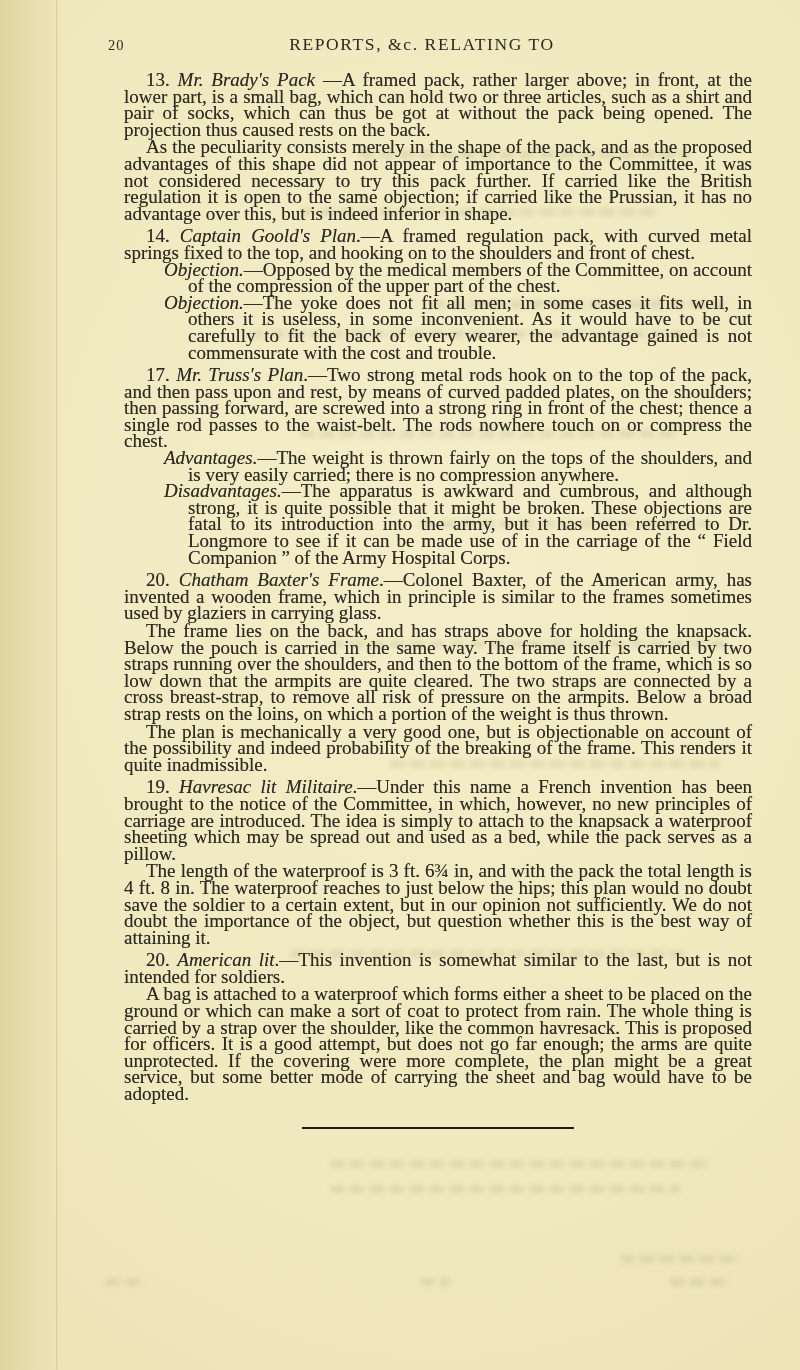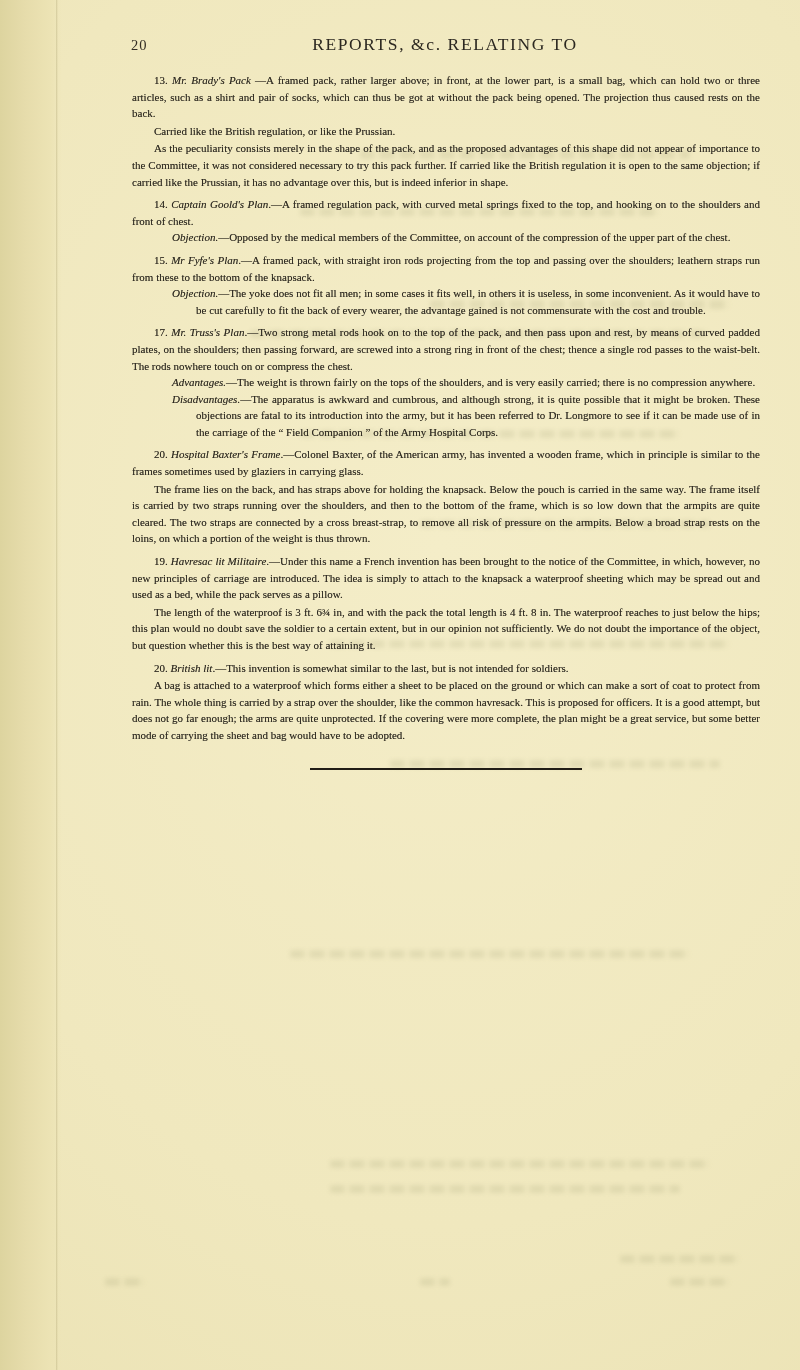--- a/index.html
+++ b/index.html
@@ -22,36 +22,36 @@
     background: linear-gradient(to right,
       #ddd49f 0%, #e6dcab 40%, #ece3b4 80%, rgba(236,227,180,0) 100%);
     pointer-events: none;
   }
   .edge-crease {
     position: absolute; left: 56px; top: 0; bottom: 0; width: 2px;
     background: linear-gradient(to right, rgba(160,150,100,0.35), rgba(160,150,100,0));
     pointer-events: none;
   }
   .header-row {
-    position: absolute; top: 34px; left: 131px; width: 628px; height: 24px;
+    position: absolute; top: 34px; left: 108px; width: 628px; height: 24px;
   }
   .page-number {
     position: absolute; left: 0; top: 3px;
     font-size: 14.5px; letter-spacing: 1px; color: #322d24;
   }
   .running-title {
     position: absolute; left: 0; right: 0; top: 0;
     text-align: center;
     font-size: 17.5px; letter-spacing: 1.6px;
     color: #2c2820;
     white-space: nowrap;
   }
   .text-block {
-    position: absolute; top: 72px; left: 132px; width: 628px;
-    font-size: 11px; line-height: 16.6px;
+    position: absolute; top: 72px; left: 124px; width: 628px;
+    font-size: 19px; line-height: 16.6px;
     text-align: justify;
     color: #2e2a21;
     text-shadow: 0 0 0.5px rgba(46,42,33,0.55);
   }
   .para { margin: 0; padding: 0; }
   .para.numbered { text-indent: 22px; margin-top: 6px; }
   .para.plain    { text-indent: 22px; margin-top: 1px; }
   .para.labeled  { margin-left: 64px; text-indent: -24px; }
   .para:first-child { margin-top: 0; }
   .para-number { font-style: normal; }
@@ -99,30 +99,29 @@
   <div class="smudge" style="left:670px; top:1278px; width:60px; height:8px;"></div>
 
   <div class="header-row">
     <span class="page-number">20</span>
     <span class="running-title">REPORTS, &amp;c. RELATING TO</span>
   </div>
 
   <main class="text-block">
 
     <p class="para numbered"><span class="para-number">13. </span><span class="para-title" style="font-style: italic;">Mr. Brady's Pack</span><span class="para-sep"> —</span>A framed pack, rather larger above; in front, at the lower part, is a small bag, which can hold two or three articles, such as a shirt and pair of socks, which can thus be got at without the pack being opened.  The projection thus caused rests on the back.</p>
-      <p class="para plain">Carried like the British regulation, or like the Prussian.</p>
       <p class="para plain">As the peculiarity consists merely in the shape of the pack, and as the proposed advantages of this shape did not appear of importance to the Committee, it was not considered necessary to try this pack further.  If carried like the British regulation it is open to the same objection; if carried like the Prussian, it has no advantage over this, but is indeed inferior in shape.</p>
       <p class="para numbered"><span class="para-number">14. </span><span class="para-title" style="font-style: italic;">Captain Goold's Plan</span><span class="para-sep">.—</span>A framed regulation pack, with curved metal springs fixed to the top, and hooking on to the shoulders and front of chest.</p>
       <p class="para labeled"><span class="para-label" style="font-style: italic;">Objection.</span><span class="para-sep">—</span>Opposed by the medical members of the Committee, on account of the compression of the upper part of the chest.</p>
-      <p class="para numbered"><span class="para-number">15. </span><span class="para-title" style="font-style: italic;">Mr Fyfe's Plan</span><span class="para-sep">.—</span>A framed pack, with straight iron rods projecting from the top and passing over the shoulders; leathern straps run from these to the bottom of the knapsack.</p>
       <p class="para labeled"><span class="para-label" style="font-style: italic;">Objection.</span><span class="para-sep">—</span>The yoke does not fit all men; in some cases it fits well, in others it is useless, in some inconvenient.  As it would have to be cut carefully to fit the back of every wearer, the advantage gained is not commensurate with the cost and trouble.</p>
       <p class="para numbered"><span class="para-number">17. </span><span class="para-title" style="font-style: italic;">Mr. Truss's Plan</span><span class="para-sep">.—</span>Two strong metal rods hook on to the top of the pack, and then pass upon and rest, by means of curved padded plates, on the shoulders; then passing forward, are screwed into a strong ring in front of the chest; thence a single rod passes to the waist-belt.  The rods nowhere touch on or compress the chest.</p>
       <p class="para labeled"><span class="para-label" style="font-style: italic;">Advantages.</span><span class="para-sep">—</span>The weight is thrown fairly on the tops of the shoulders, and is very easily carried; there is no compression anywhere.</p>
       <p class="para labeled"><span class="para-label" style="font-style: italic;">Disadvantages.</span><span class="para-sep">—</span>The apparatus is awkward and cumbrous, and although strong, it is quite possible that it might be broken.  These objections are fatal to its introduction into the army, but it has been referred to Dr. Longmore to see if it can be made use of in the carriage of the “ Field Companion ” of the Army Hospital Corps.</p>
-      <p class="para numbered"><span class="para-number">20. </span><span class="para-title" style="font-style: italic;">Hospital Baxter's Frame</span><span class="para-sep">.—</span>Colonel Baxter, of the American army, has invented a wooden frame, which in principle is similar to the frames sometimes used by glaziers in carrying glass.</p>
+      <p class="para numbered"><span class="para-number">20. </span><span class="para-title" style="font-style: italic;">Chatham Baxter's Frame</span><span class="para-sep">.—</span>Colonel Baxter, of the American army, has invented a wooden frame, which in principle is similar to the frames sometimes used by glaziers in carrying glass.</p>
       <p class="para plain">The frame lies on the back, and has straps above for holding the knapsack.  Below the pouch is carried in the same way.  The frame itself is carried by two straps running over the shoulders, and then to the bottom of the frame, which is so low down that the armpits are quite cleared.  The two straps are connected by a cross breast-strap, to remove all risk of pressure on the armpits.  Below a broad strap rests on the loins, on which a portion of the weight is thus thrown.</p>
+      <p class="para plain">The plan is mechanically a very good one, but is objectionable on account of the possibility and indeed probability of the breaking of the frame.  This renders it quite inadmissible.</p>
       <p class="para numbered"><span class="para-number">19. </span><span class="para-title" style="font-style: italic;">Havresac lit Militaire</span><span class="para-sep">.—</span>Under this name a French invention has been brought to the notice of the Committee, in which, however, no new principles of carriage are introduced. The idea is simply to attach to the knapsack a waterproof sheeting which may be spread out and used as a bed, while the pack serves as a pillow.</p>
       <p class="para plain">The length of the waterproof is 3 ft. 6¾ in, and with the pack the total length is 4 ft. 8 in. The waterproof reaches to just below the hips; this plan would no doubt save the soldier to a certain extent, but in our opinion not sufficiently.  We do not doubt the importance of the object, but question whether this is the best way of attaining it.</p>
-      <p class="para numbered"><span class="para-number">20. </span><span class="para-title" style="font-style: italic;">British lit</span><span class="para-sep">.—</span>This invention is somewhat similar to the last, but is not intended for soldiers.</p>
+      <p class="para numbered"><span class="para-number">20. </span><span class="para-title" style="font-style: italic;">American lit</span><span class="para-sep">.—</span>This invention is somewhat similar to the last, but is not intended for soldiers.</p>
       <p class="para plain">A bag is attached to a waterproof which forms either a sheet to be placed on the ground or which can make a sort of coat to protect from rain.  The whole thing is carried by a strap over the shoulder, like the common havresack.  This is proposed for officers.  It is a good attempt, but does not go far enough; the arms are quite unprotected.  If the covering were more complete, the plan might be a great service, but some better mode of carrying the sheet and bag would have to be adopted.</p>
       <hr class="end-rule">
   </main>
 </div>
 
 </body></html>

